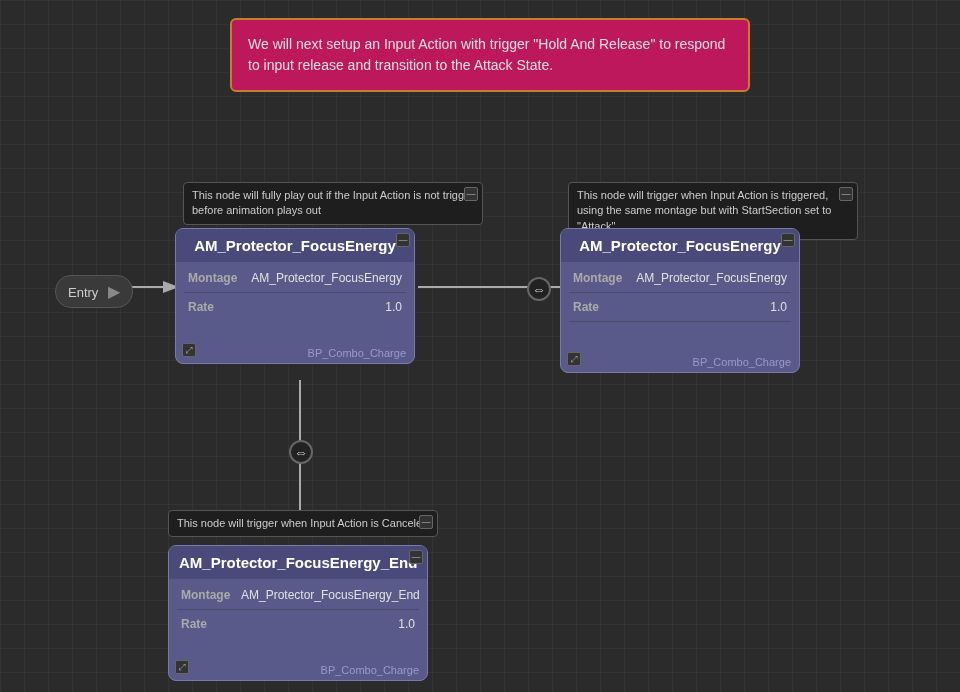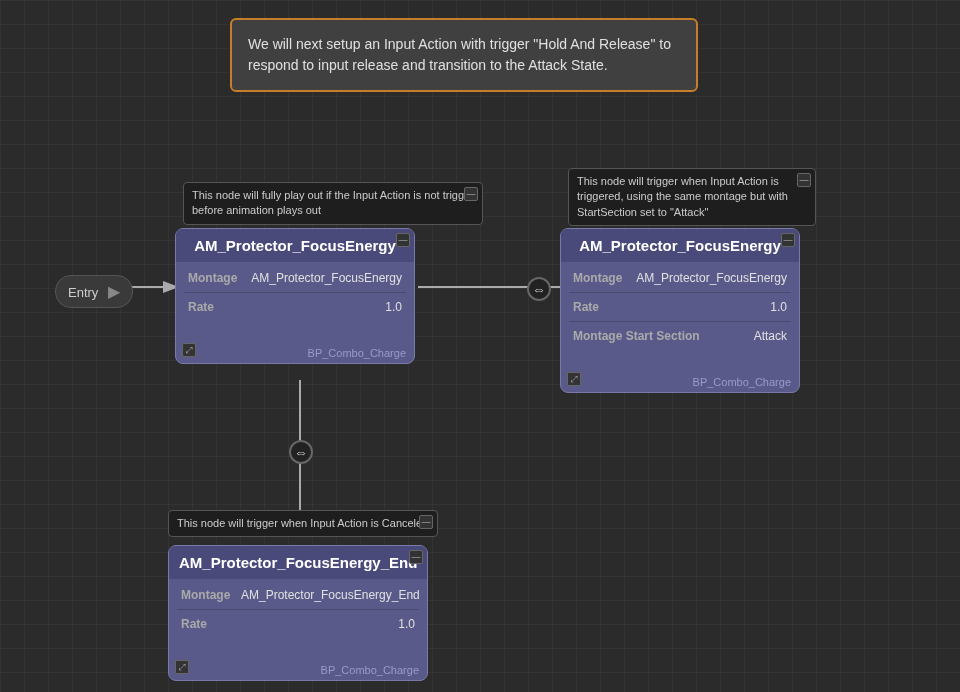--- a/index.html
+++ b/index.html
@@ -14,22 +14,22 @@
       font-family: 'Segoe UI', Arial, sans-serif;
       overflow: hidden;
       position: relative;
     }
 
     
     .callout {
       position: absolute;
       top: 18px;
       left: 230px;
-      width: 468px;
-      background: #404040;
+      width: 520px;
+      background: #be185d;
       border: 2px solid #c87d2a;
       border-radius: 6px;
       padding: 14px 16px;
       color: #e0e0e0;
       font-size: 14px;
       line-height: 1.5;
     }
 
     
     .state-node {
@@ -210,43 +210,39 @@
     <div class="divider"></div>
     <div class="state-row">
       <span class="label">Rate</span>
       <span class="value">1.0</span>
     </div>
   </div>
   <div class="state-footer">BP_Combo_Charge</div>
   <div class="node-resize-btn">⤢</div>
 </div>
 
-<div class="node-tooltip" style="left:568px; top:168px; width:248px;">
+<div class="node-tooltip" style="left:568px; top:182px; width:290px;">
   <span>This node will trigger when Input Action is triggered, using the same montage but with StartSection set to "Attack"</span>
   <div class="node-expand-btn">—</div>
 </div>
 
 <div class="state-node" style="left:560px; top:228px;">
   <div class="node-expand-btn">—</div>
   <div class="state-node-header">AM_Protector_FocusEnergy</div>
   <div class="state-node-body">
     <div class="state-row">
       <span class="label">Montage</span>
       <span class="value">AM_Protector_FocusEnergy</span>
     </div>
     <div class="divider"></div>
     <div class="state-row">
       <span class="label">Rate</span>
       <span class="value">1.0</span>
     </div>
     <div class="divider"></div>
-    <div class="state-row">
-      <span class="label">Montage Start Section</span>
-      <span class="value">Attack</span>
-    </div>
   </div>
   <div class="state-footer">BP_Combo_Charge</div>
   <div class="node-resize-btn">⤢</div>
 </div>
 
 <div class="transition-icon" style="left:527px; top:277px;">
   <span>⇔</span>
 </div>
 
 <div class="transition-icon" style="left:289px; top:440px;">

